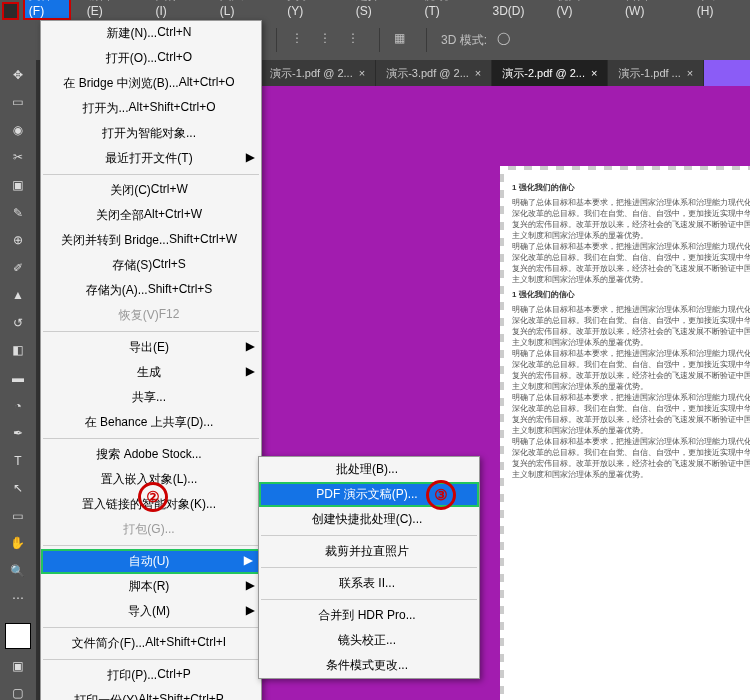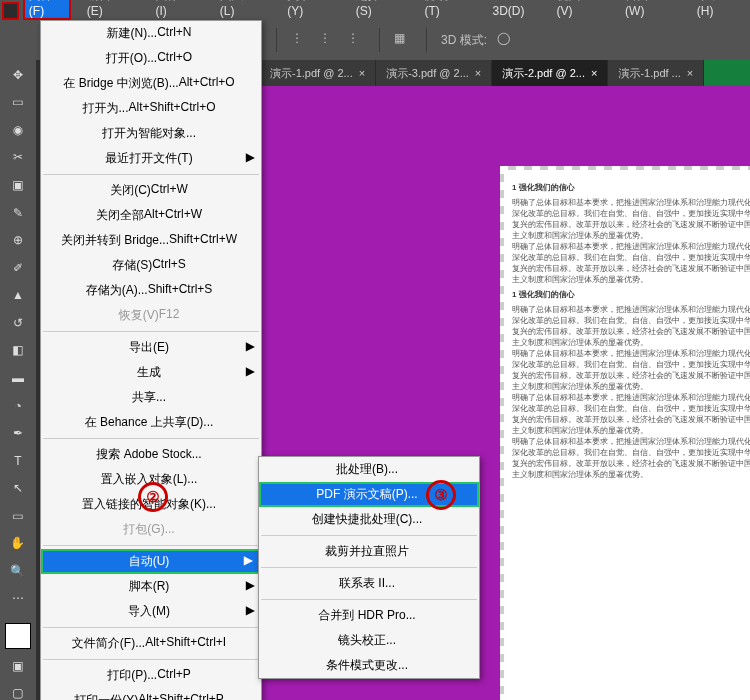--- a/index.html
+++ b/index.html
@@ -8,21 +8,21 @@
   .menubar .item{padding:2px 16px;cursor:pointer}
   .menubar .item.open{background:#1473e6;color:#fff;border:2px solid #c00;box-sizing:border-box;padding:0 4px}
   .toolbar{background:#535353;height:40px;display:flex;align-items:center;color:#c0c0c0;padding-left:40px;gap:10px}
   .toolbar .sep{width:1px;height:24px;background:#3a3a3a;margin:0 4px}
   .toolbar .icon{width:18px;height:18px;display:inline-block}
   .toolbar .txt{font-size:12px}
   .leftstrip{position:absolute;left:0;top:60px;width:36px;background:#535353;height:640px;display:flex;flex-direction:column;align-items:center;padding-top:4px;gap:6px}
   .leftstrip .tool{width:22px;height:22px;color:#ddd;display:flex;align-items:center;justify-content:center}
   .leftstrip .swatch{width:24px;height:24px;background:#fff;border:1px solid #000;position:relative;margin-top:8px}
   .leftstrip .swatch:after{content:"";position:absolute;width:24px;height:24px;background:#000;left:6px;top:6px;z-index:-1}
-  .tabbar{position:absolute;left:260px;top:60px;right:0;height:26px;background:#15803d;display:flex}
+  .tabbar{position:absolute;left:260px;top:60px;right:0;height:26px;background:#8b5cf6;display:flex}
   .tabbar .tab{padding:5px 10px;color:#ccc;background:#3a3a3a;border-right:1px solid #2a2a2a;display:flex;align-items:center;gap:6px;font-size:11px}
   .tabbar .tab.active{background:#202020;color:#fff}
   .tabbar .tab .close{font-size:11px}
   .canvas{position:absolute;left:260px;top:86px;right:0;bottom:0;background:#a21caf;overflow:hidden}
   .checker{position:absolute;left:240px;top:80px;width:300px;height:640px;
     background-image:linear-gradient(45deg,#ccc 25%,transparent 25%),linear-gradient(-45deg,#ccc 25%,transparent 25%),linear-gradient(45deg,transparent 75%,#ccc 75%),linear-gradient(-45deg,transparent 75%,#ccc 75%);
     background-size:16px 16px;background-position:0 0,0 8px,8px -8px,-8px 0;background-color:#fff}
   .doc{position:absolute;left:244px;top:84px;width:292px;height:636px;background:#fff;font-size:8px;line-height:11px;color:#555;padding:8px;box-sizing:border-box;overflow:hidden}
   .doc h6{margin:4px 0;font-size:8px;color:#333}
   

